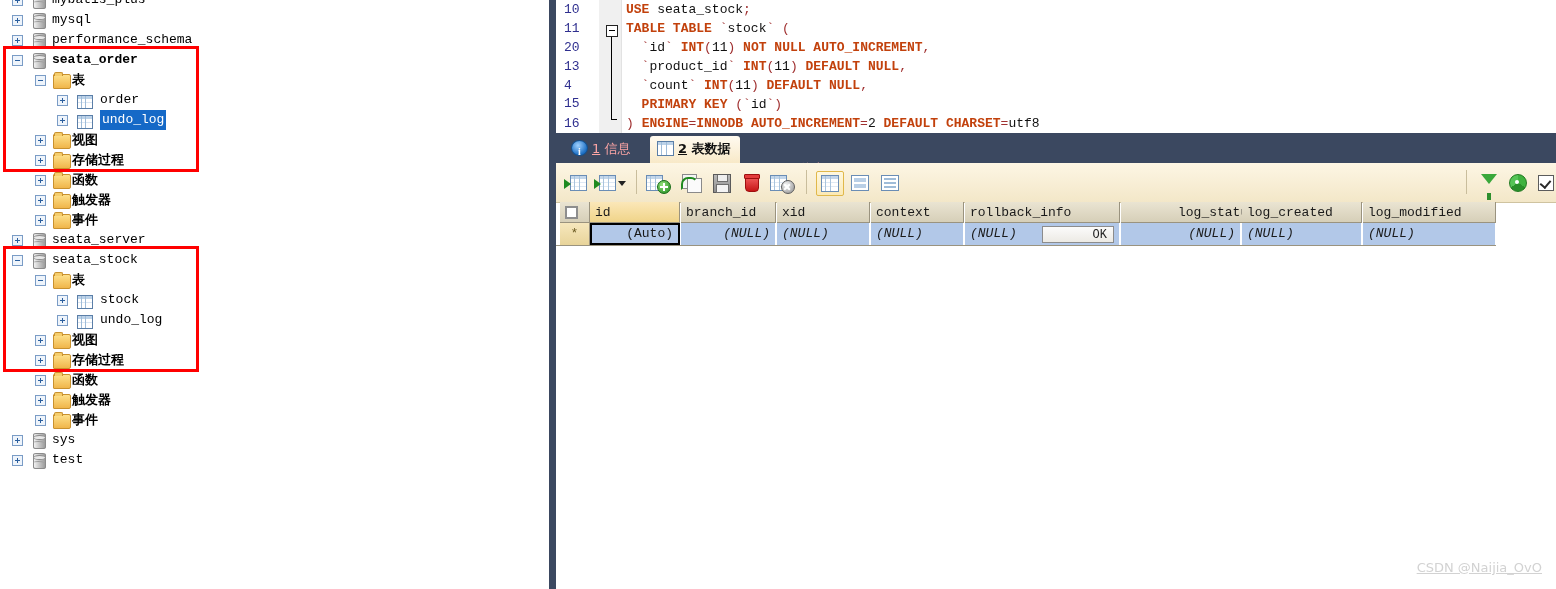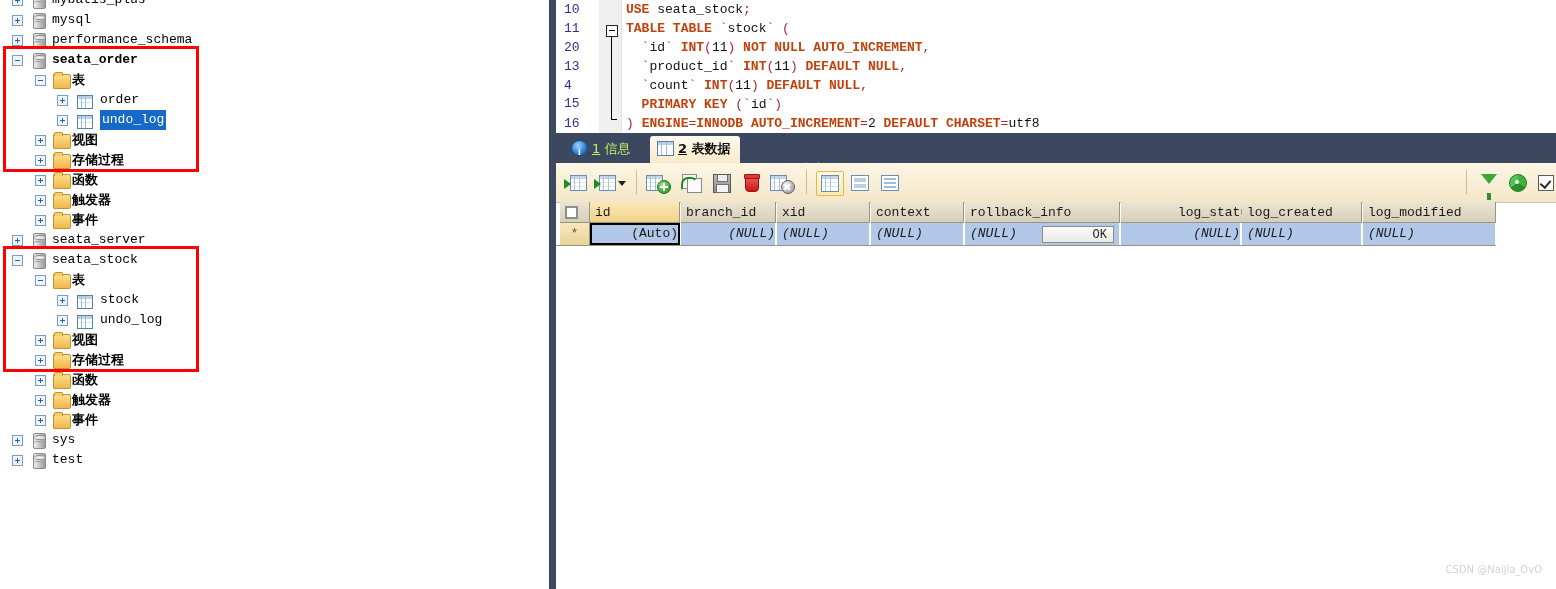--- a/index.html
+++ b/index.html
@@ -141,21 +141,21 @@
   }
 
   
   #tabbar{
     position:absolute;left:0;top:133px;width:1000px;height:30px;
     background:#3b4860;
   }
   .tab{
     position:absolute;top:3px;height:27px;line-height:26px;
     padding:0 9px 0 7px;box-sizing:border-box;
-    color:#bef264;font-size:13px;cursor:pointer;
+    color:#fca5a5;font-size:13px;cursor:pointer;
     font-family:"DejaVu Sans", sans-serif;
     white-space:nowrap;
   }
   .tab.active{
     background:linear-gradient(to bottom,#fffaf0,#f8e9c8);
     color:#111;font-weight:bold;
     border-radius:3px 3px 0 0;
   }
   .tab .tnum{text-decoration:underline;}
   .tab .ticon{
@@ -336,21 +336,21 @@
     cursor:pointer;
   }
   .ghead.hl{background:linear-gradient(to bottom,#fbe7b8,#f0d489);}
   .ghead.corner{padding:0;}
   .gcell{
     position:absolute;top:21px;height:22px;line-height:22px;
     background:#b2c8e8;border-right:1px solid #fff;
     box-sizing:border-box;
     font-family:"Liberation Mono", monospace;font-size:13px;
     color:#1a1a1a;white-space:nowrap;overflow:hidden;
-    font-style:italic;text-align:right;
+    font-style:italic;padding-right:5px;text-align:right;
     cursor:text;
   }
   .gcell.lft{text-align:left;padding-left:5px;padding-right:0;}
   .gcell.active{
     background:#b2c8e8;border:2px solid #000;font-style:normal;
     line-height:18px;
   }
   .gcell.rowhdr{
     background:linear-gradient(to bottom,#f6e7bd,#e8d49a);
     border-right:1px solid #9a937f;text-align:center;padding:0;
@@ -367,23 +367,24 @@
     font-family:"Liberation Mono", monospace;font-size:12px;
     text-align:right;padding-right:6px;color:#222;cursor:pointer;
   }
   #grid-bottom-border{
     position:absolute;left:0;top:43px;width:935px;height:1px;background:#9a937f;
   }
 
   
   #watermark{
     position:absolute;right:14px;bottom:14px;
-    color:#d2d2d2;font-size:10px;
+    color:#d2d2d2;font-size:13px;
     font-family:"DejaVu Sans", sans-serif;
     white-space:nowrap;
+    text-decoration:underline;
   }
 </style>
 </head>
 <body>
 
 <div id="root">
 
   <div id="tree-panel">
     <div class="tree" id="tree-root">
         <div class="trow" style="top: 0px; position: absolute; left: 0px; width: 549px;">

